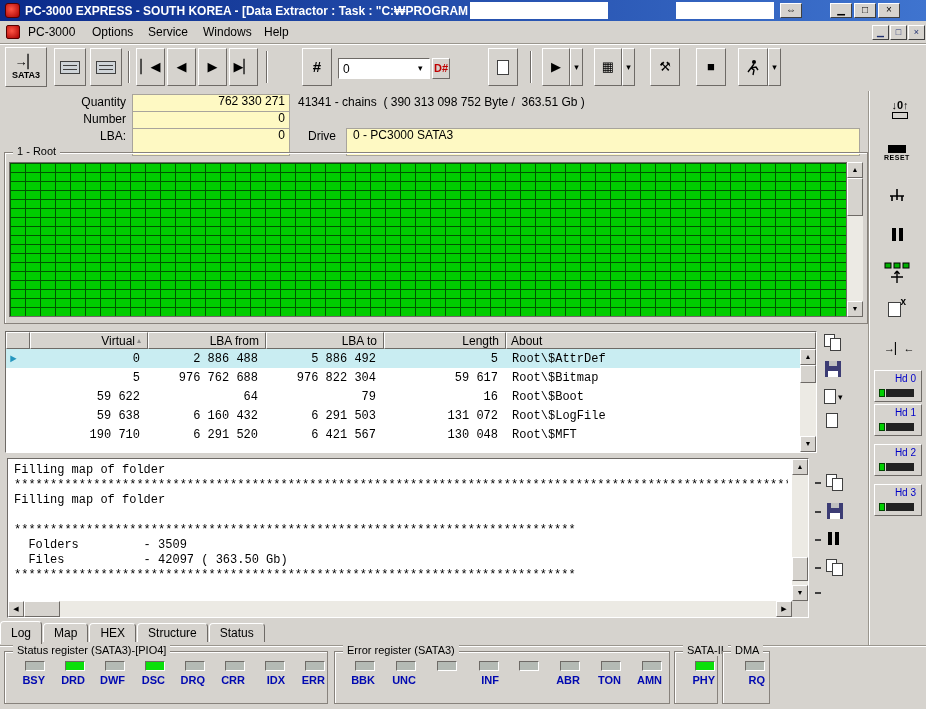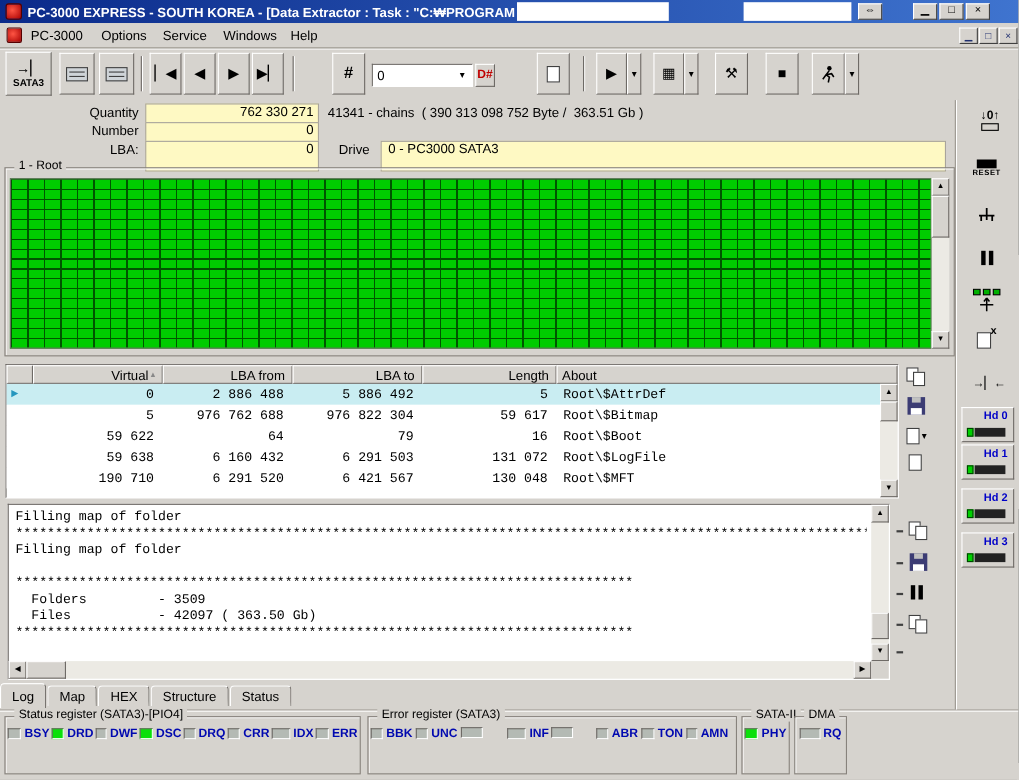--- a/index.html
+++ b/index.html
@@ -65,36 +65,36 @@
 
 .logbox{position:absolute;left:7px;top:458px;width:802px;height:160px;background:#fff;border:1px solid;border-color:#6e6a66 #fff #fff #6e6a66}
 .loglines{position:absolute;left:6px;top:4px;width:774px;height:136px;overflow:hidden}
 .log-line{white-space:pre;font:12px "Liberation Mono","DejaVu Sans Mono",monospace;height:15px;line-height:15px}
 
 .tabs{position:absolute;left:0;top:620px;height:24px;display:flex;align-items:center}
 .tab{height:19px;border:1px solid;border-color:#fff #6e6a66 #6e6a66 #fff;border-bottom:none;border-radius:4px 4px 0 0;background:#d6d3ce;padding:0 10px;font-size:12px;line-height:18px;margin-right:1px}
 .tab[data-active="true"]{height:23px;line-height:22px;font-weight:normal}
 .hgroove{position:absolute;left:0;top:645px;width:926px;height:2px;border-top:1px solid #9a968e;border-bottom:1px solid #fff}
 
-.ledunit{position:absolute;top:9px;width:38px;display:flex;flex-direction:row;align-items:center;gap:3px}
+.ledunit{position:absolute;top:9px;width:38px;display:flex;flex-direction:column;align-items:flex-end;gap:3px}
 .led{width:20px;height:10px;background:#b4bab4;border:1px solid;border-color:#6e6a66 #fff #fff #6e6a66}
 .led[data-on="true"]{background:#0ae00a}
 .ledlabel{font-size:11px;font-weight:bold;color:#0008b0;white-space:nowrap}
 
 .vgroove{position:absolute;left:868px;top:91px;width:2px;height:554px;border-left:1px solid #9a968e;border-right:1px solid #fff}
 .sbicon{position:absolute;display:flex;flex-direction:column;align-items:center;justify-content:center;gap:1px}
 .spindle-text{font-size:11px;font-weight:bold;line-height:11px}
 .connbox{width:16px;height:7px;border:1px solid #000;background:#d6d3ce}
 .chip{width:18px;height:8px;background:#000}
 .reset-label{font-size:7px;font-weight:bold;letter-spacing:.5px}
 .converge-text{font-size:11px;font-weight:bold}
 .delx{position:relative;width:13px;height:15px;background:#fff;border:1px solid #404040}
 .delx::after{content:"x";position:absolute;right:-6px;top:-7px;font-size:10px;font-weight:bold;color:#000}
 .hdbtn{position:absolute;left:874px;width:48px;height:32px;background:#d6d3ce;border:1px solid;border-color:#fff #6e6a66 #6e6a66 #fff}
-.hdlabel{position:absolute;right:5px;top:2px;font-size:10px;font-weight:bold;color:#0000c8}
+.hdlabel{position:absolute;right:5px;top:2px;font-size:10px;font-weight:normal;color:#0000c8}
 .hdconn{position:absolute;left:4px;bottom:4px;display:flex;align-items:center}
 .hdled{width:6px;height:8px;background:#00d000;border:1px solid #004400}
 .hdbar{width:28px;height:8px;background:#222;margin-left:1px}
 .dash{position:absolute;width:6px;height:2px;background:#404040}
 </style>
 </head>
 <body>
 
 <div class="screen">
 

